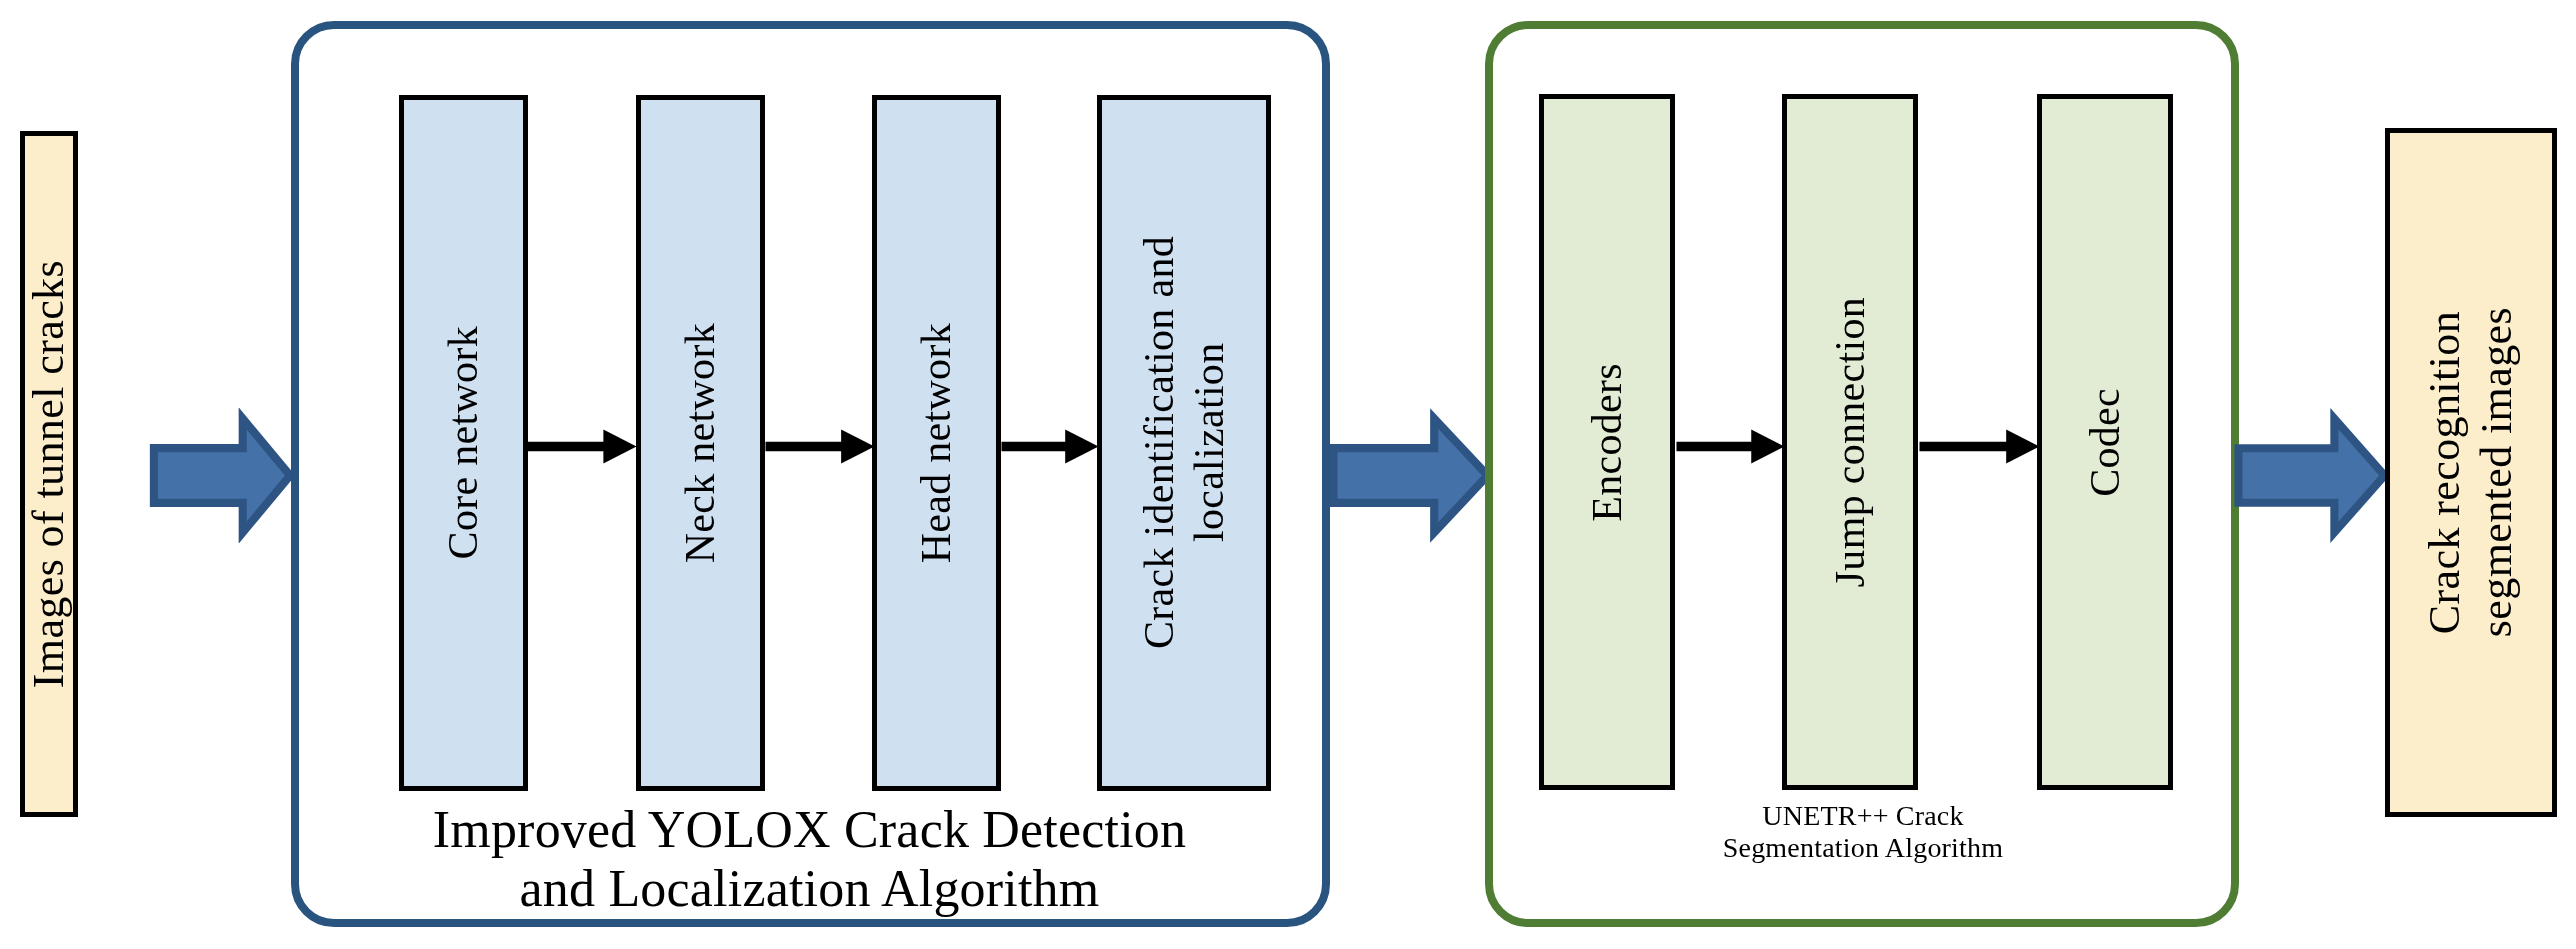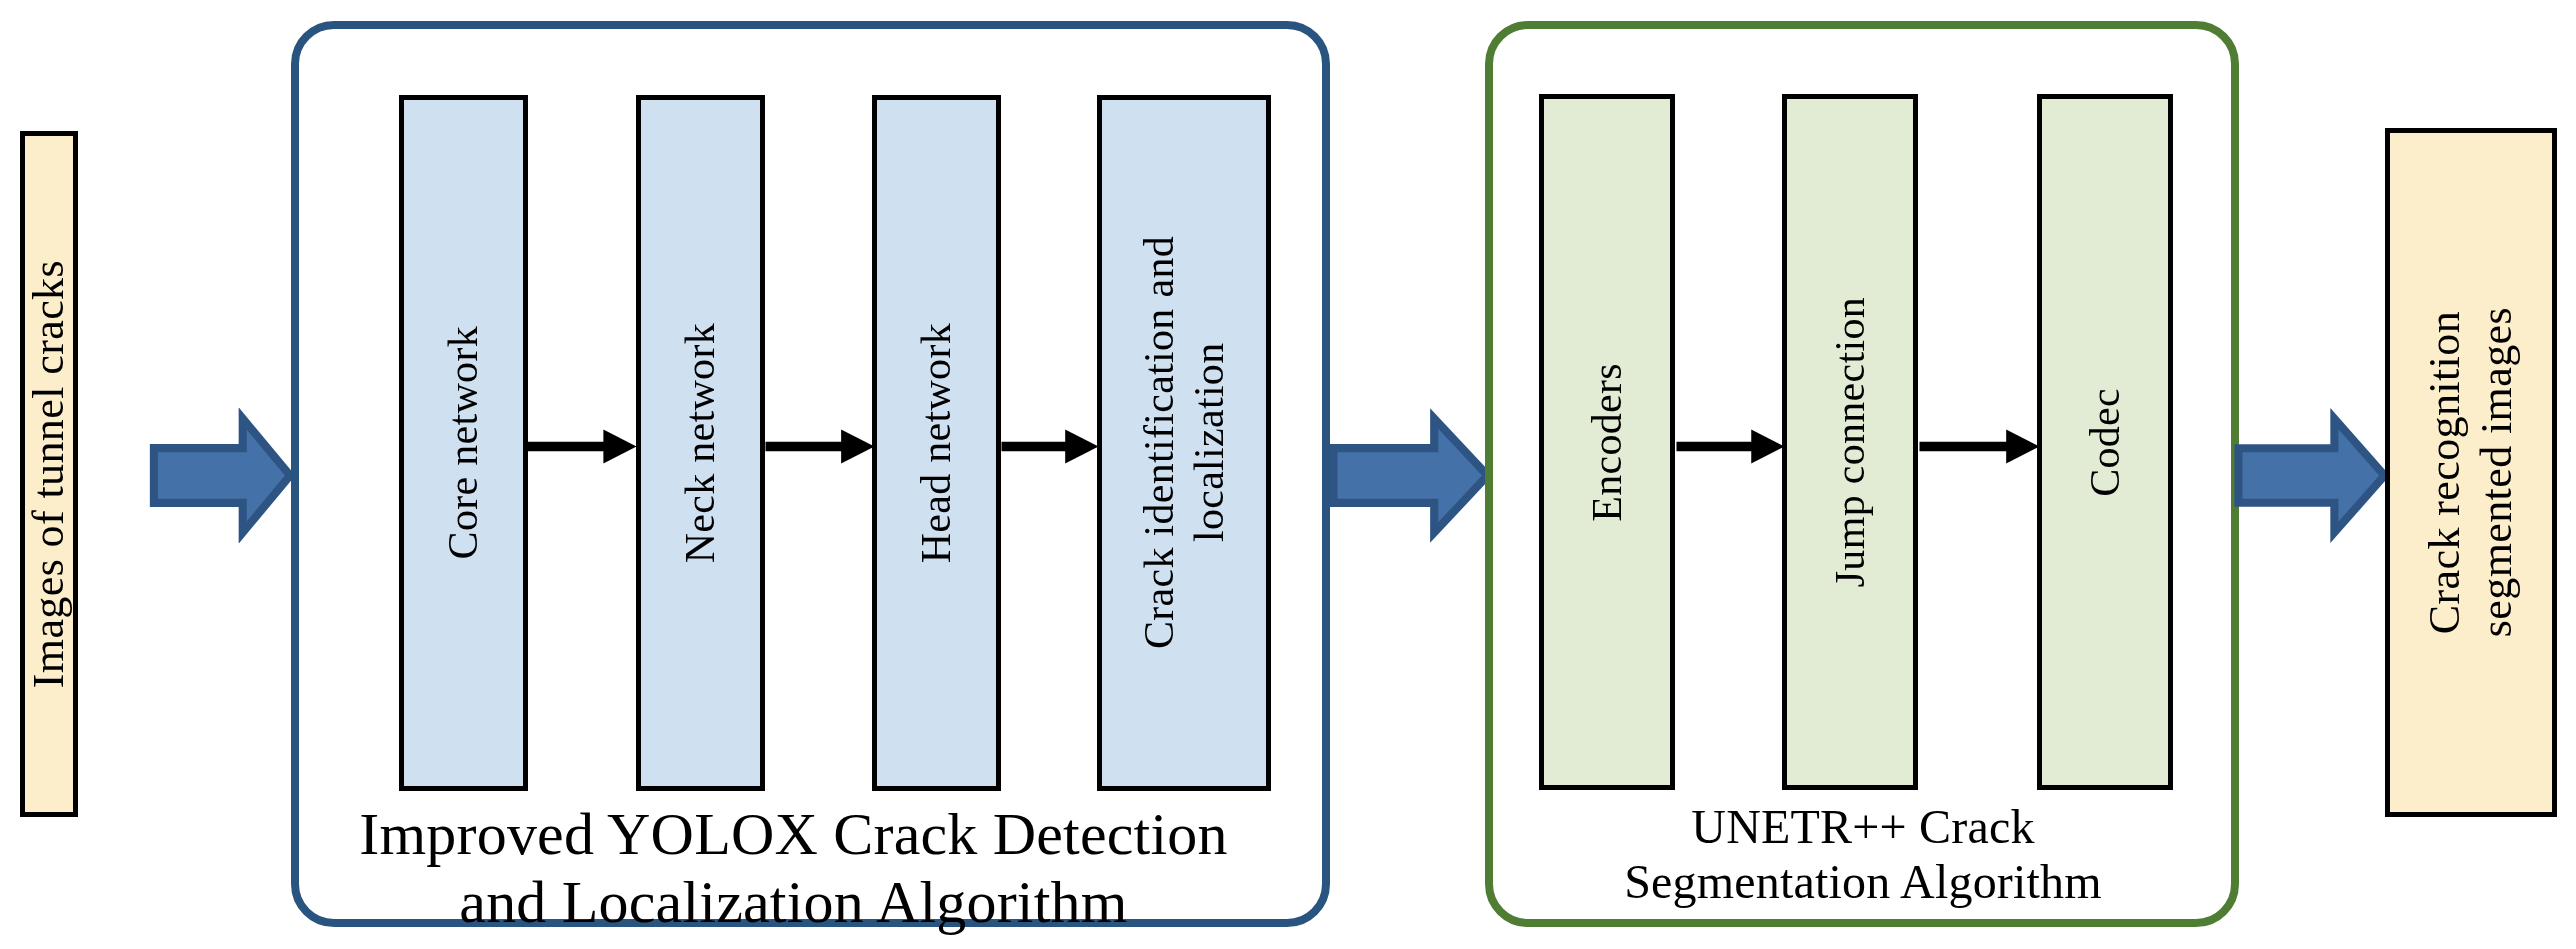--- a/index.html
+++ b/index.html
@@ -131,21 +131,21 @@
     </svg>
   </div>
 
   <div class="abs thin-arrow" style="left:1000px; top:425px; width:100px; height:43px;">
     <svg width="100" height="43" viewBox="0 0 135 58">
       <line x1="2" y1="29" x2="95" y2="29" stroke="#000000" stroke-width="13"></line>
       <polygon points="88,6 133,29 88,52" fill="#000000"></polygon>
     </svg>
   </div>
 
-  <div class="group-caption" style="left:302px; top:800px; width:983px; font-size:60px;">Improved YOLOX Crack Detection
+  <div class="group-caption" style="left:318px; top:800px; width:983px; font-size:52px;">Improved YOLOX Crack Detection
 and Localization Algorithm</div>
 
   <div class="abs block-arrow" style="left:1329px; top:408px; width:163px; height:135px;">
     <svg width="163" height="135" viewBox="0 0 220 182">
       <polygon points="6,54 142,54 142,14 214,91 142,168 142,128 6,128" fill="#4472a8" stroke="#2e5484" stroke-width="11" stroke-linejoin="miter"></polygon>
     </svg>
   </div>
 
   <div class="abs group green" style="left:1485px; top:21px; width:754px; height:906px;"></div>
 
@@ -168,21 +168,21 @@
     </svg>
   </div>
 
   <div class="abs thin-arrow" style="left:1918px; top:425px; width:123px; height:43px;">
     <svg width="123" height="43" viewBox="0 0 166 58">
       <line x1="2" y1="29" x2="126" y2="29" stroke="#000000" stroke-width="13"></line>
       <polygon points="119,6 164,29 119,52" fill="#000000"></polygon>
     </svg>
   </div>
 
-  <div class="group-caption" style="left:1523px; top:800px; width:680px; font-size:48px;">UNETR++ Crack
+  <div class="group-caption" style="left:1523px; top:800px; width:680px; font-size:28px;">UNETR++ Crack
 Segmentation Algorithm</div>
 
   <div class="abs block-arrow" style="left:2234px; top:408px; width:155px; height:135px;">
     <svg width="155" height="135" viewBox="0 0 210 182">
       <polygon points="6,54 136,54 136,14 204,91 136,168 136,128 6,128" fill="#4472a8" stroke="#2e5484" stroke-width="11" stroke-linejoin="miter"></polygon>
     </svg>
   </div>
 
   <div class="abs io-box" style="left:2385px; top:128px; width:172px; height:689px;">
     <span class="vtext" style="font-size:44px;">Crack recognition

